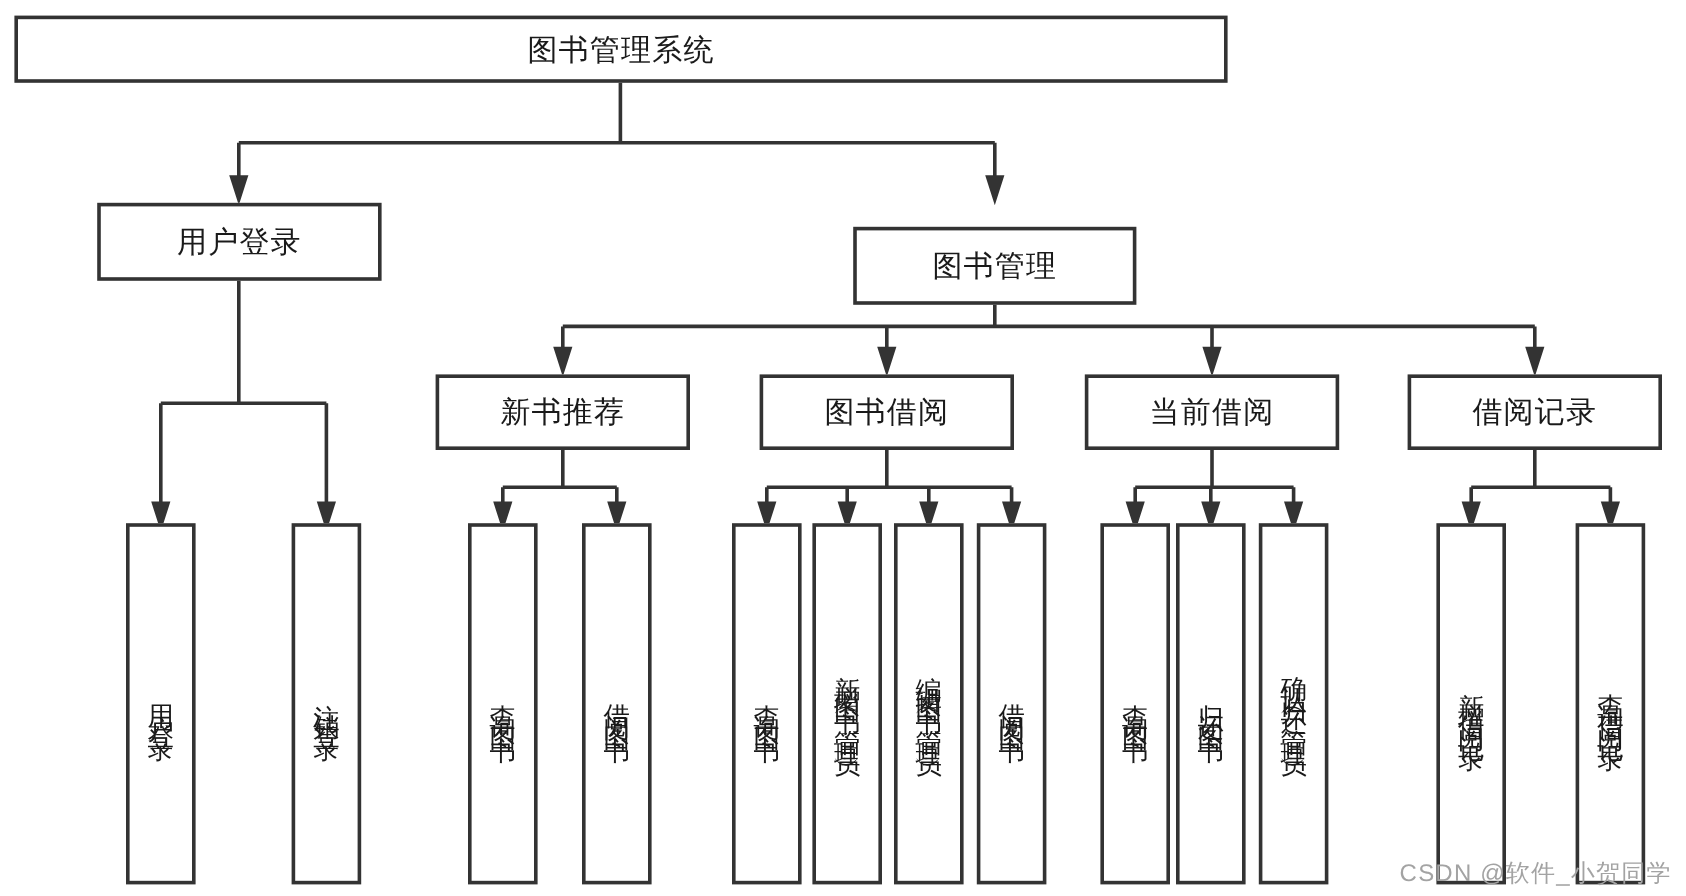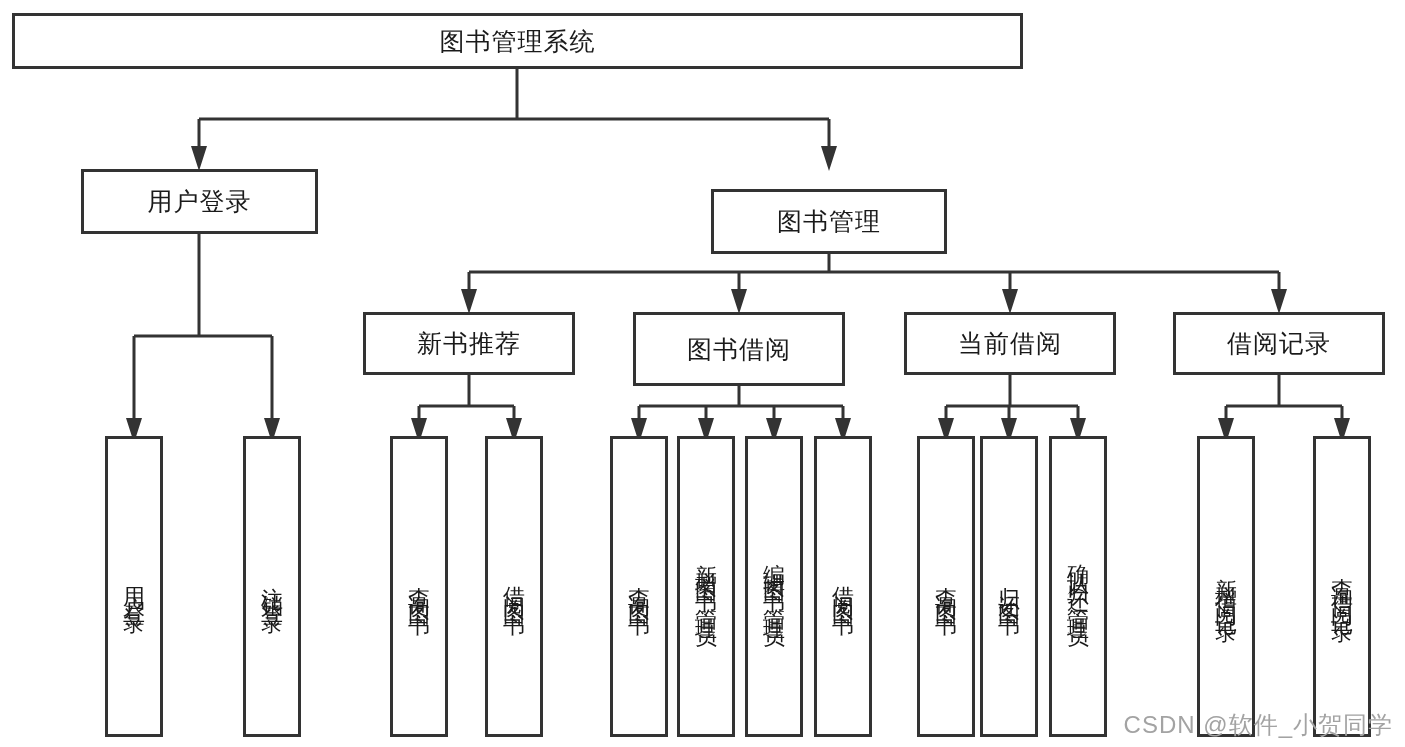--- a/index.html
+++ b/index.html
@@ -37,21 +37,21 @@
   .vbox .vlabel{
     writing-mode:vertical-rl;
     text-orientation:mixed;
     letter-spacing:9px;
     line-height:1;
     white-space:nowrap;
   }
   .watermark{
     position:absolute;
     right:12px;bottom:6px;
-    font-size:24px;
+    font-size:20px;
     color:var(--watermark-color);
     letter-spacing:1px;
   }
 </style>
 </head>
 <body>
 
 <div class="canvas">
 
   <svg class="edges" viewBox="0 0 1405 747" aria-hidden="true">
@@ -93,21 +93,21 @@
   <div class="node hbox" style="left:81px;top:169px;width:237px;height:65px;">
     <span>用户登录</span>
   </div>
   <div class="node hbox" style="left:711px;top:169px;width:236px;height:65px;margin-top:20px;">
     <span>图书管理</span>
   </div>
 
   <div class="node hbox" style="left:363px;top:312px;width:212px;height:63px;text-align:center;">
     <span>新书推荐</span>
   </div>
-  <div class="node hbox" style="left:633px;top:312px;width:212px;height:74px;">
+  <div class="node hbox" style="left:633px;top:312px;width:212px;height:63px;">
     <span>图书借阅</span>
   </div>
   <div class="node hbox" style="left:904px;top:312px;width:212px;height:63px;align-items:center;">
     <span>当前借阅</span>
   </div>
   <div class="node hbox" style="left:1173px;top:312px;width:212px;height:63px;">
     <span>借阅记录</span>
   </div>
 
   <div class="node vbox" style="left:105px;">

